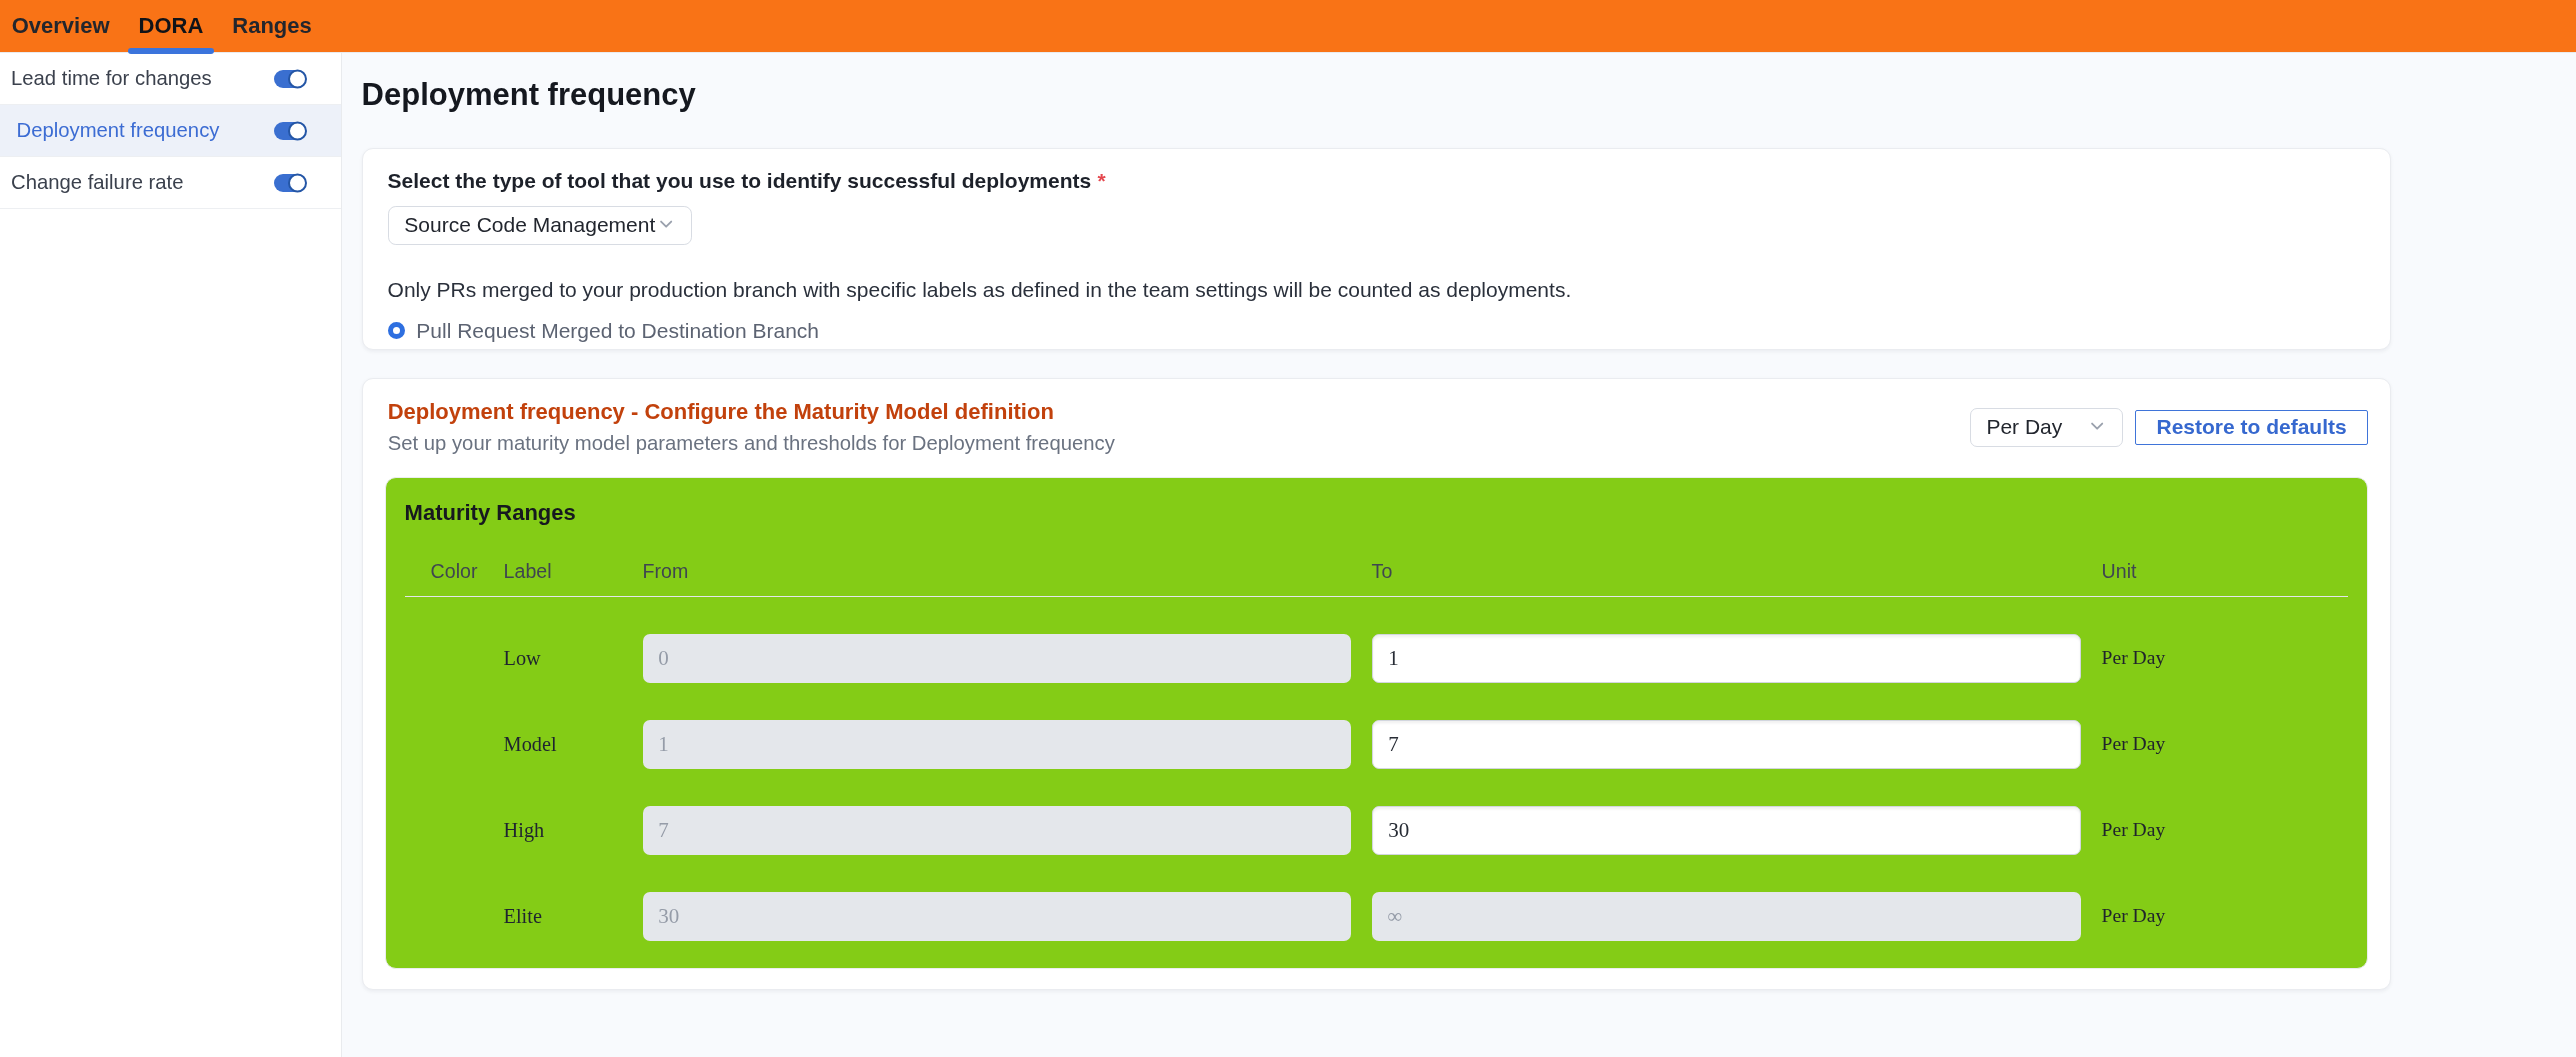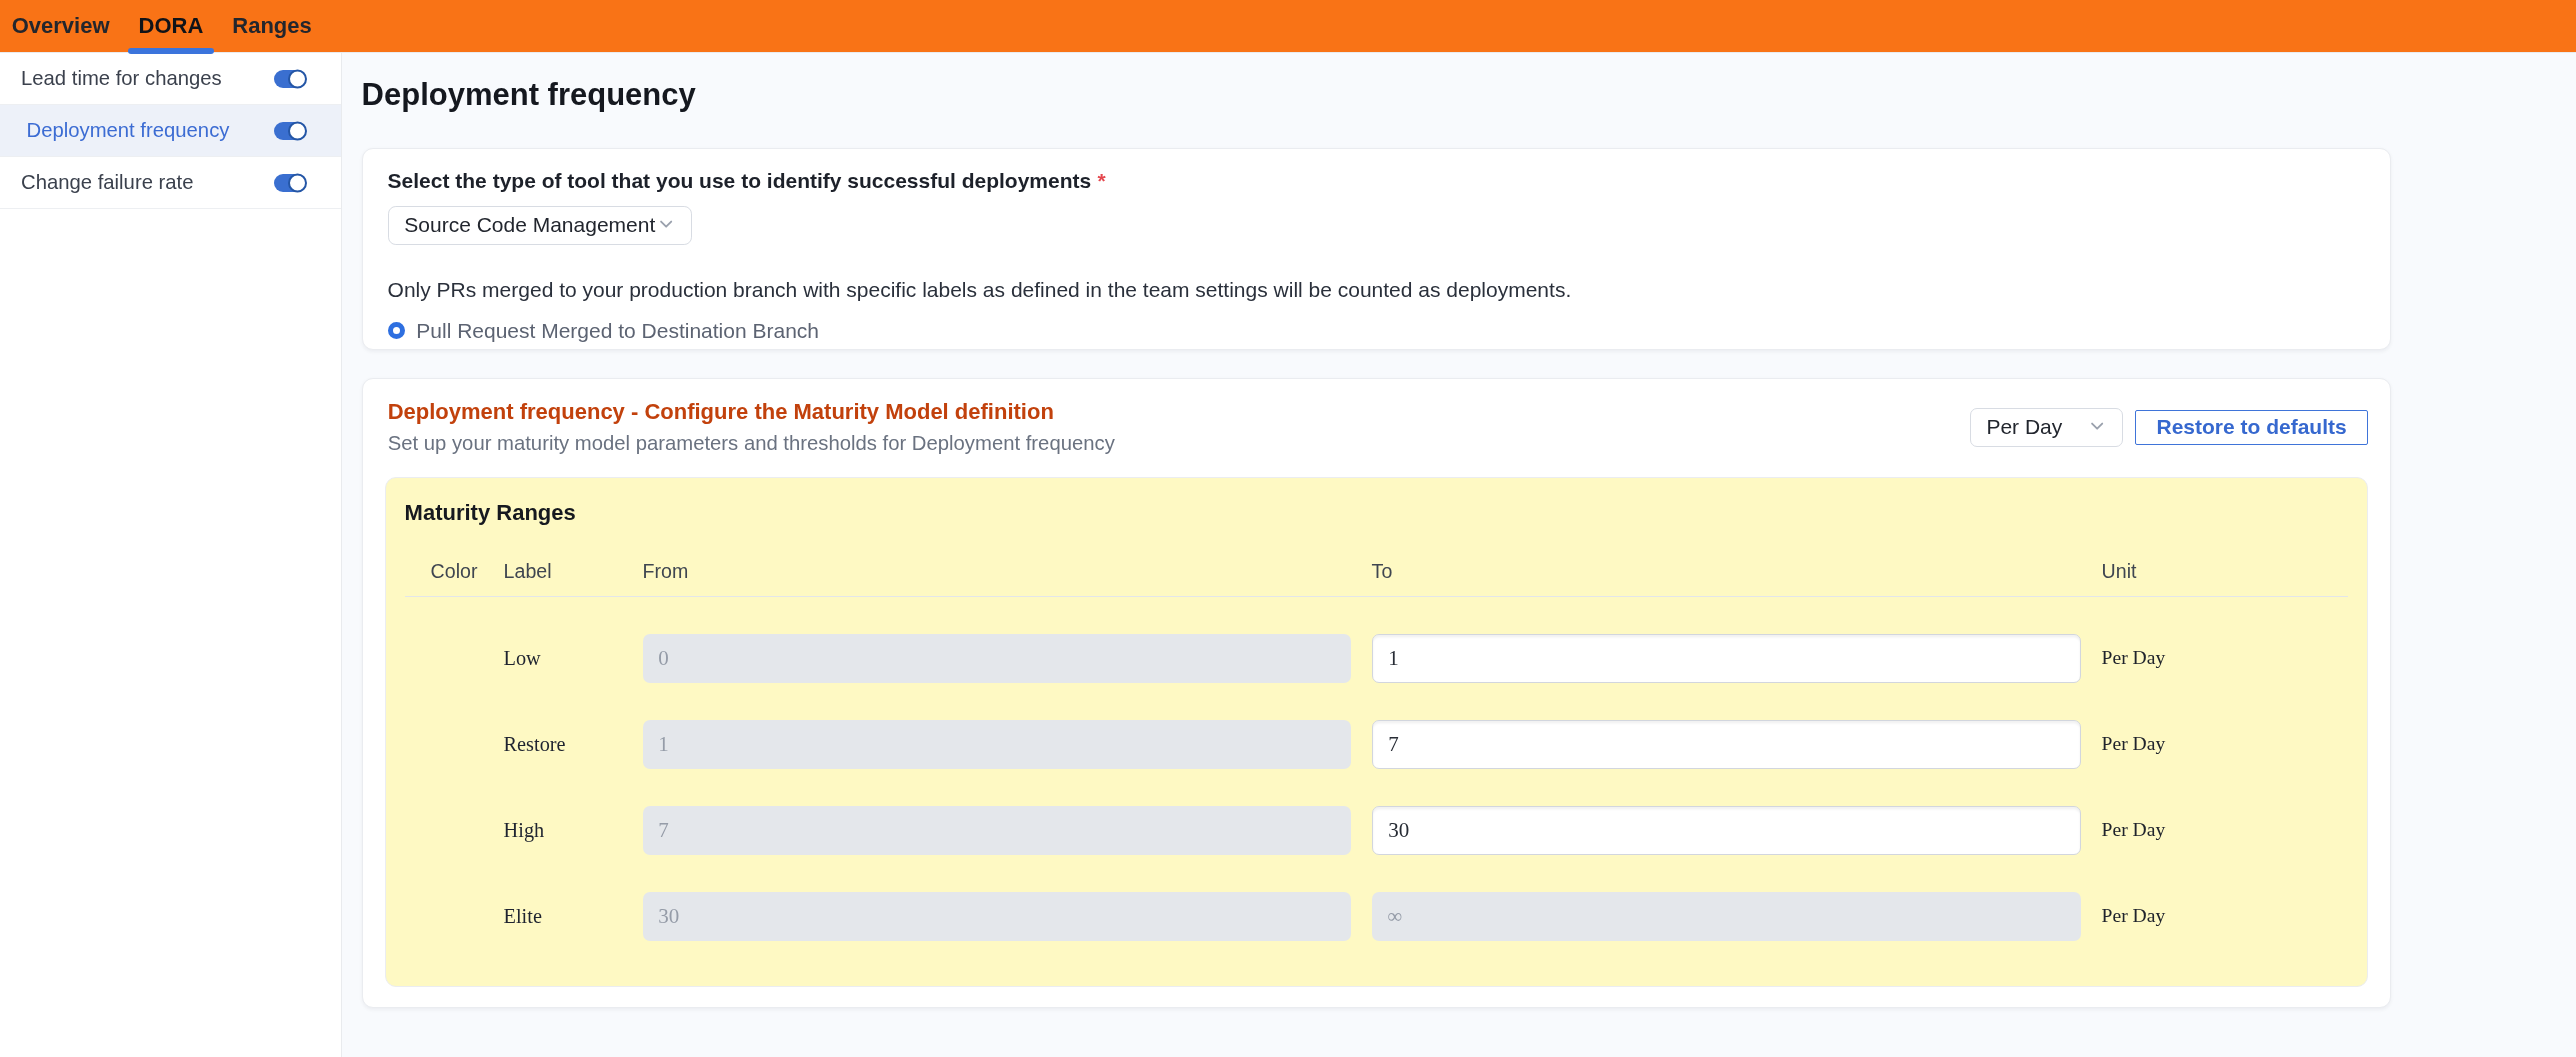--- a/index.html
+++ b/index.html
@@ -13,21 +13,21 @@
     font-size:22px; font-weight:700; color:#23262d; cursor:pointer; }
   .tab.active { color:#111318; }
   .tab.active::after { content:''; position:absolute; left:-11px; right:-11px;
     bottom:-1.6px; height:5.5px; border-radius:3.1px; background:#3b74dc; }
 
   
   .content { display:flex; height:1005px; }
   .sidebar { width:342px; min-width:342px; background:#fff;
     border-right:1.6px solid #e9ebee; }
   .side-item { height:52px; display:flex; align-items:center;
-    padding:0 35px 0 21px; border-bottom:1.6px solid #edeff2; cursor:pointer; }
+    padding:0 35px 0 11px; border-bottom:1.6px solid #edeff2; cursor:pointer; }
   .side-item .lbl { font-size:20.3px; color:#3b414d; font-weight:500; }
   .side-item.active { background:#edf1f9; }
   .side-item.active .lbl { color:#3c6cd3; padding-left:5.5px; }
 
   .toggle { margin-left:auto; position:relative; width:32px; height:18px;
     border-radius:9.4px; background:#3a6fd0; cursor:pointer; flex:none; }
   .toggle .knob { position:absolute; right:-0.8px; top:50%; transform:translateY(-50%);
     width:19px; height:19px; border-radius:50%; background:#fff;
     border:2.3px solid #2456a6; }
 
@@ -62,22 +62,22 @@
   .maturity-card { margin-top:28px; padding:20.3px 22px; }
   .m-header { display:flex; align-items:center; }
   .m-title { font-size:22px; font-weight:700; color:#c2410c; padding-left:3.1px; }
   .m-sub { font-size:20.3px; color:#6a7280; margin-top:7px; padding-left:3.1px; }
   .m-controls { margin-left:auto; display:flex; align-items:center; gap:12.5px; }
   .unit-select { width:153px; height:39px; border-radius:7px; }
   .restore-btn { height:35px; padding:0 20.3px; background:#fff;
     border:1.6px solid #3f74d9; border-radius:2px; color:#3668cf;
     font-size:21px; font-weight:700; font-family:inherit; cursor:pointer; }
 
-  .ranges-card { margin-top:22px; background:#fef9c3; border:1.6px solid #ebedf0;
-    border-radius:11px; padding:22px 19px 45px 19px; }
+  .ranges-card { margin-top:22px; background:#84cc16; border:1.6px solid #ebedf0;
+    border-radius:11px; padding:22px 19px 27px 19px; }
   .ranges-title { font-size:22px; font-weight:700; color:#16191f; }
 
   .ranges-head { display:grid;
     grid-template-columns:99px 139px 729px 730px 1fr;
     margin-top:34px; padding-bottom:12.5px; border-bottom:1.6px solid #e3e6ea; }
   .ranges-head .hc { font-size:19.6px; color:#3f4650; font-weight:500; }
   .hc.c-color { padding-left:26px; }
 
   .ranges-row { display:grid;
     grid-template-columns:99px 139px 729px 730px 1fr;
@@ -181,21 +181,21 @@
         <div class="ranges-row">
           <div><span class="swatch" style="background: rgb(201, 57, 46);"></span></div>
           <div class="range-lbl">Low</div>
           <div><input class="rng-input" disabled="" value="0" style=""></div>
           <div><input class="rng-input editable" value="1" style=""></div>
           <div class="unit-txt">Per Day</div>
         </div>
 
         <div class="ranges-row">
           <div><span class="swatch" style="background: rgb(238, 128, 64);"></span></div>
-          <div class="range-lbl">Restore</div>
+          <div class="range-lbl">Model</div>
           <div><input class="rng-input" disabled="" value="1" style=""></div>
           <div><input class="rng-input editable" value="7" style=""></div>
           <div class="unit-txt">Per Day</div>
         </div>
 
         <div class="ranges-row">
           <div><span class="swatch" style="background: rgb(245, 201, 77);"></span></div>
           <div class="range-lbl">High</div>
           <div><input class="rng-input" disabled="" value="7" style=""></div>
           <div><input class="rng-input editable" value="30" style=""></div>

